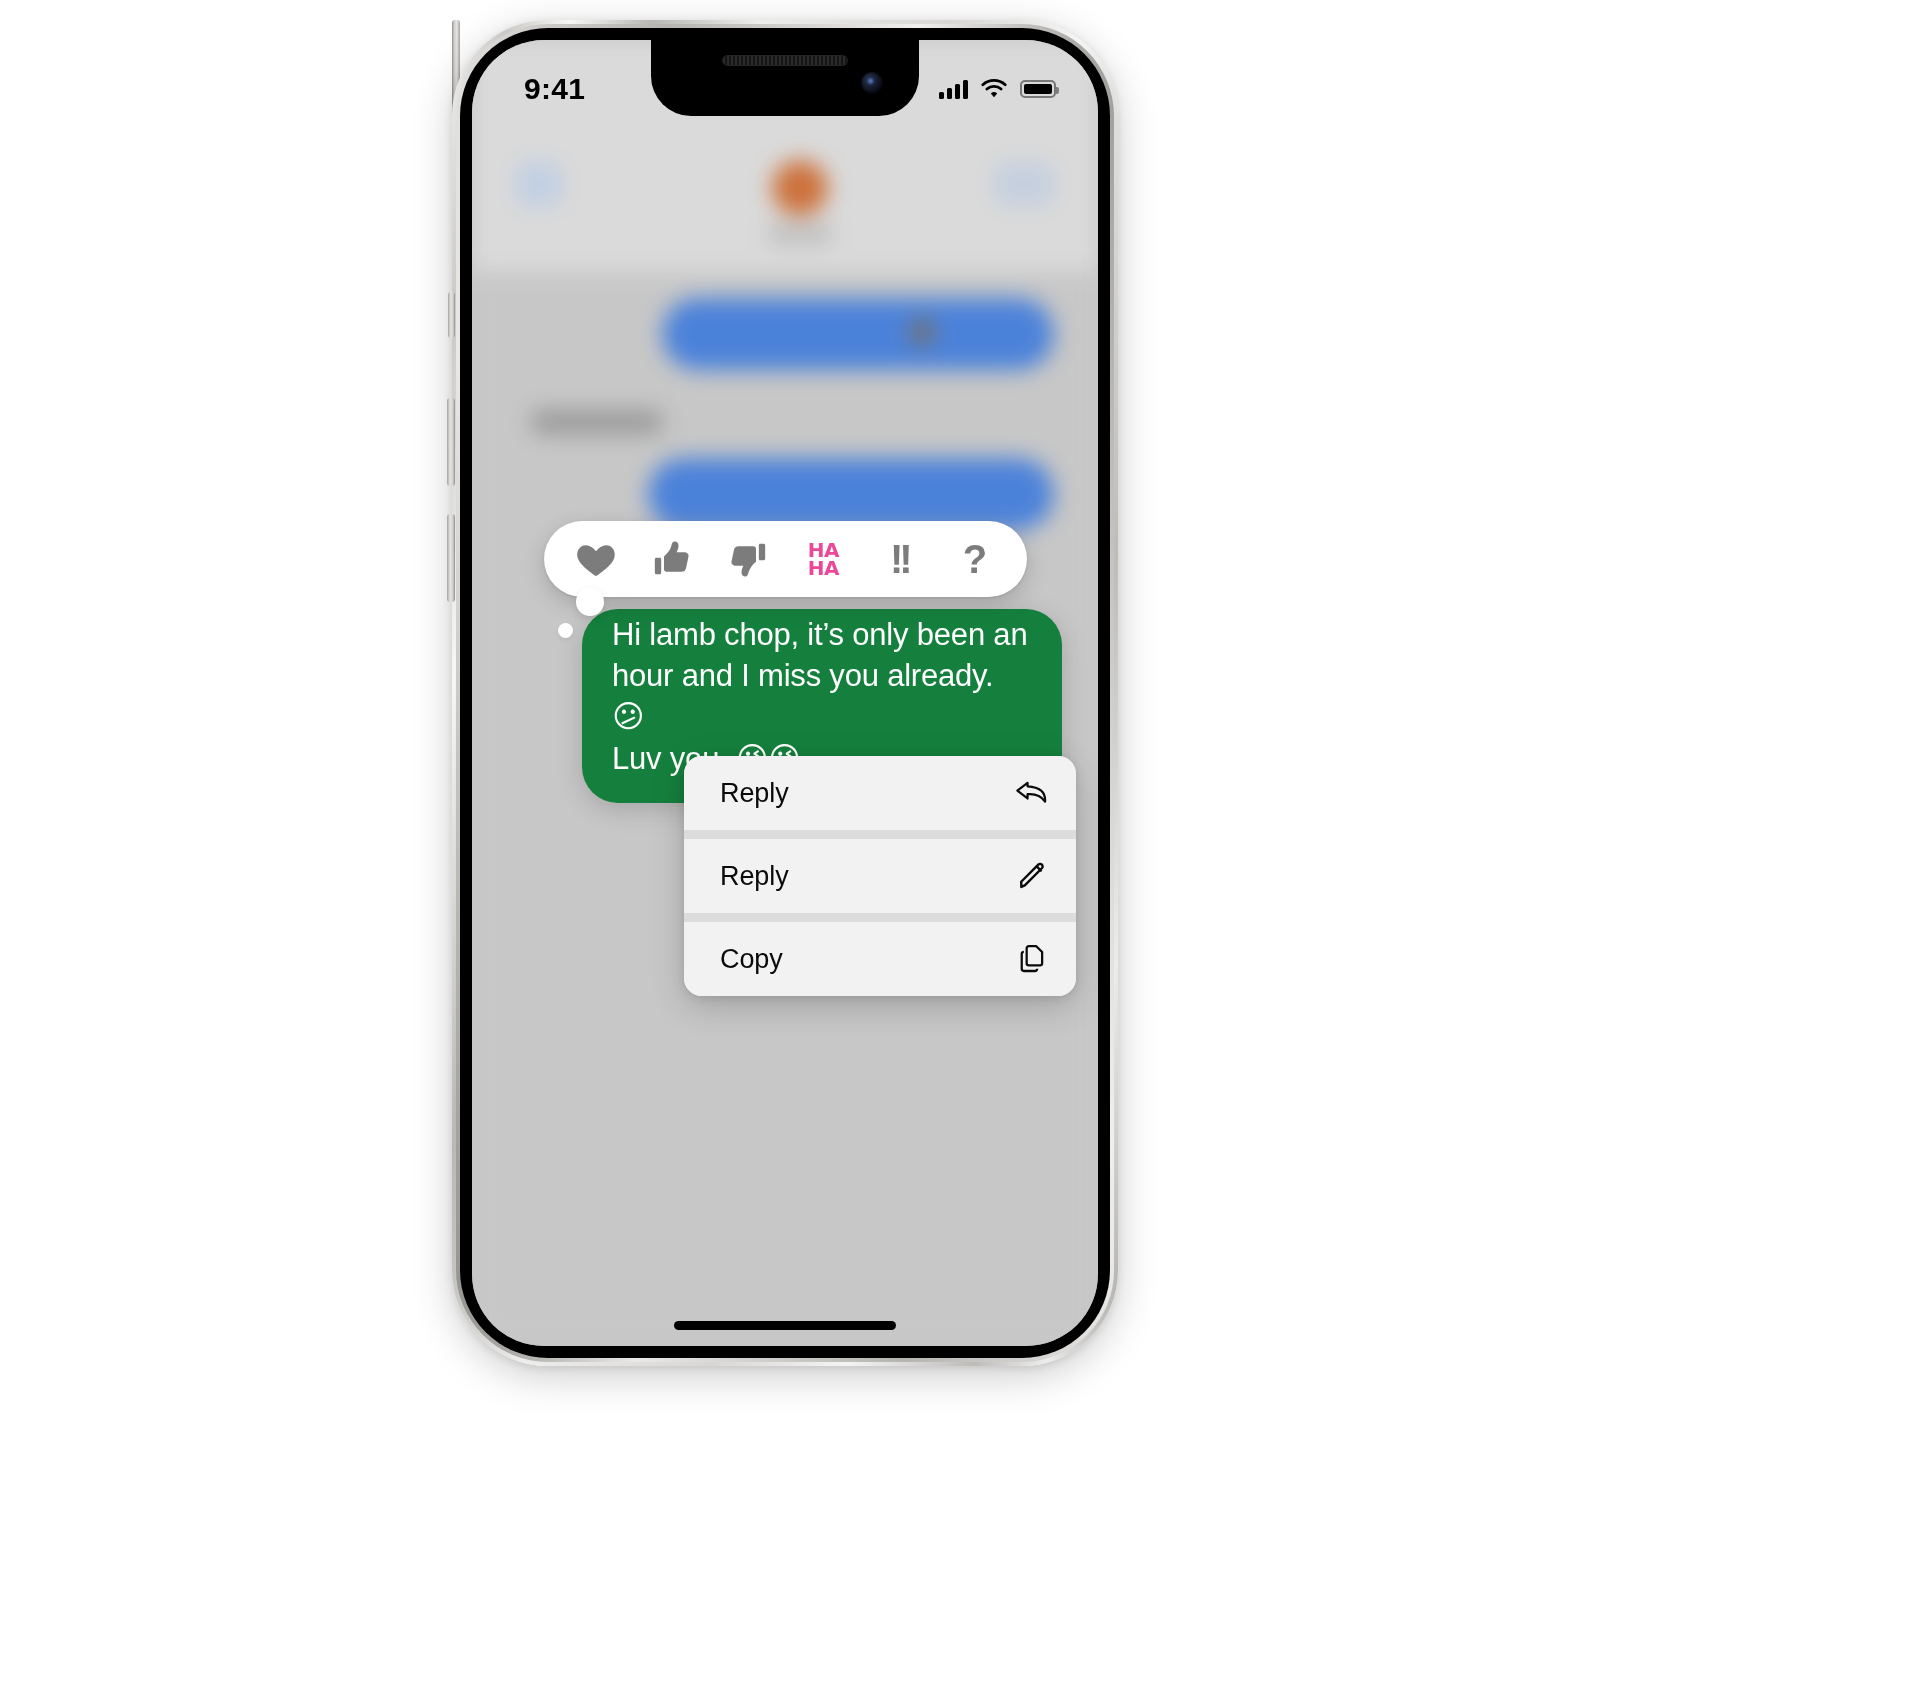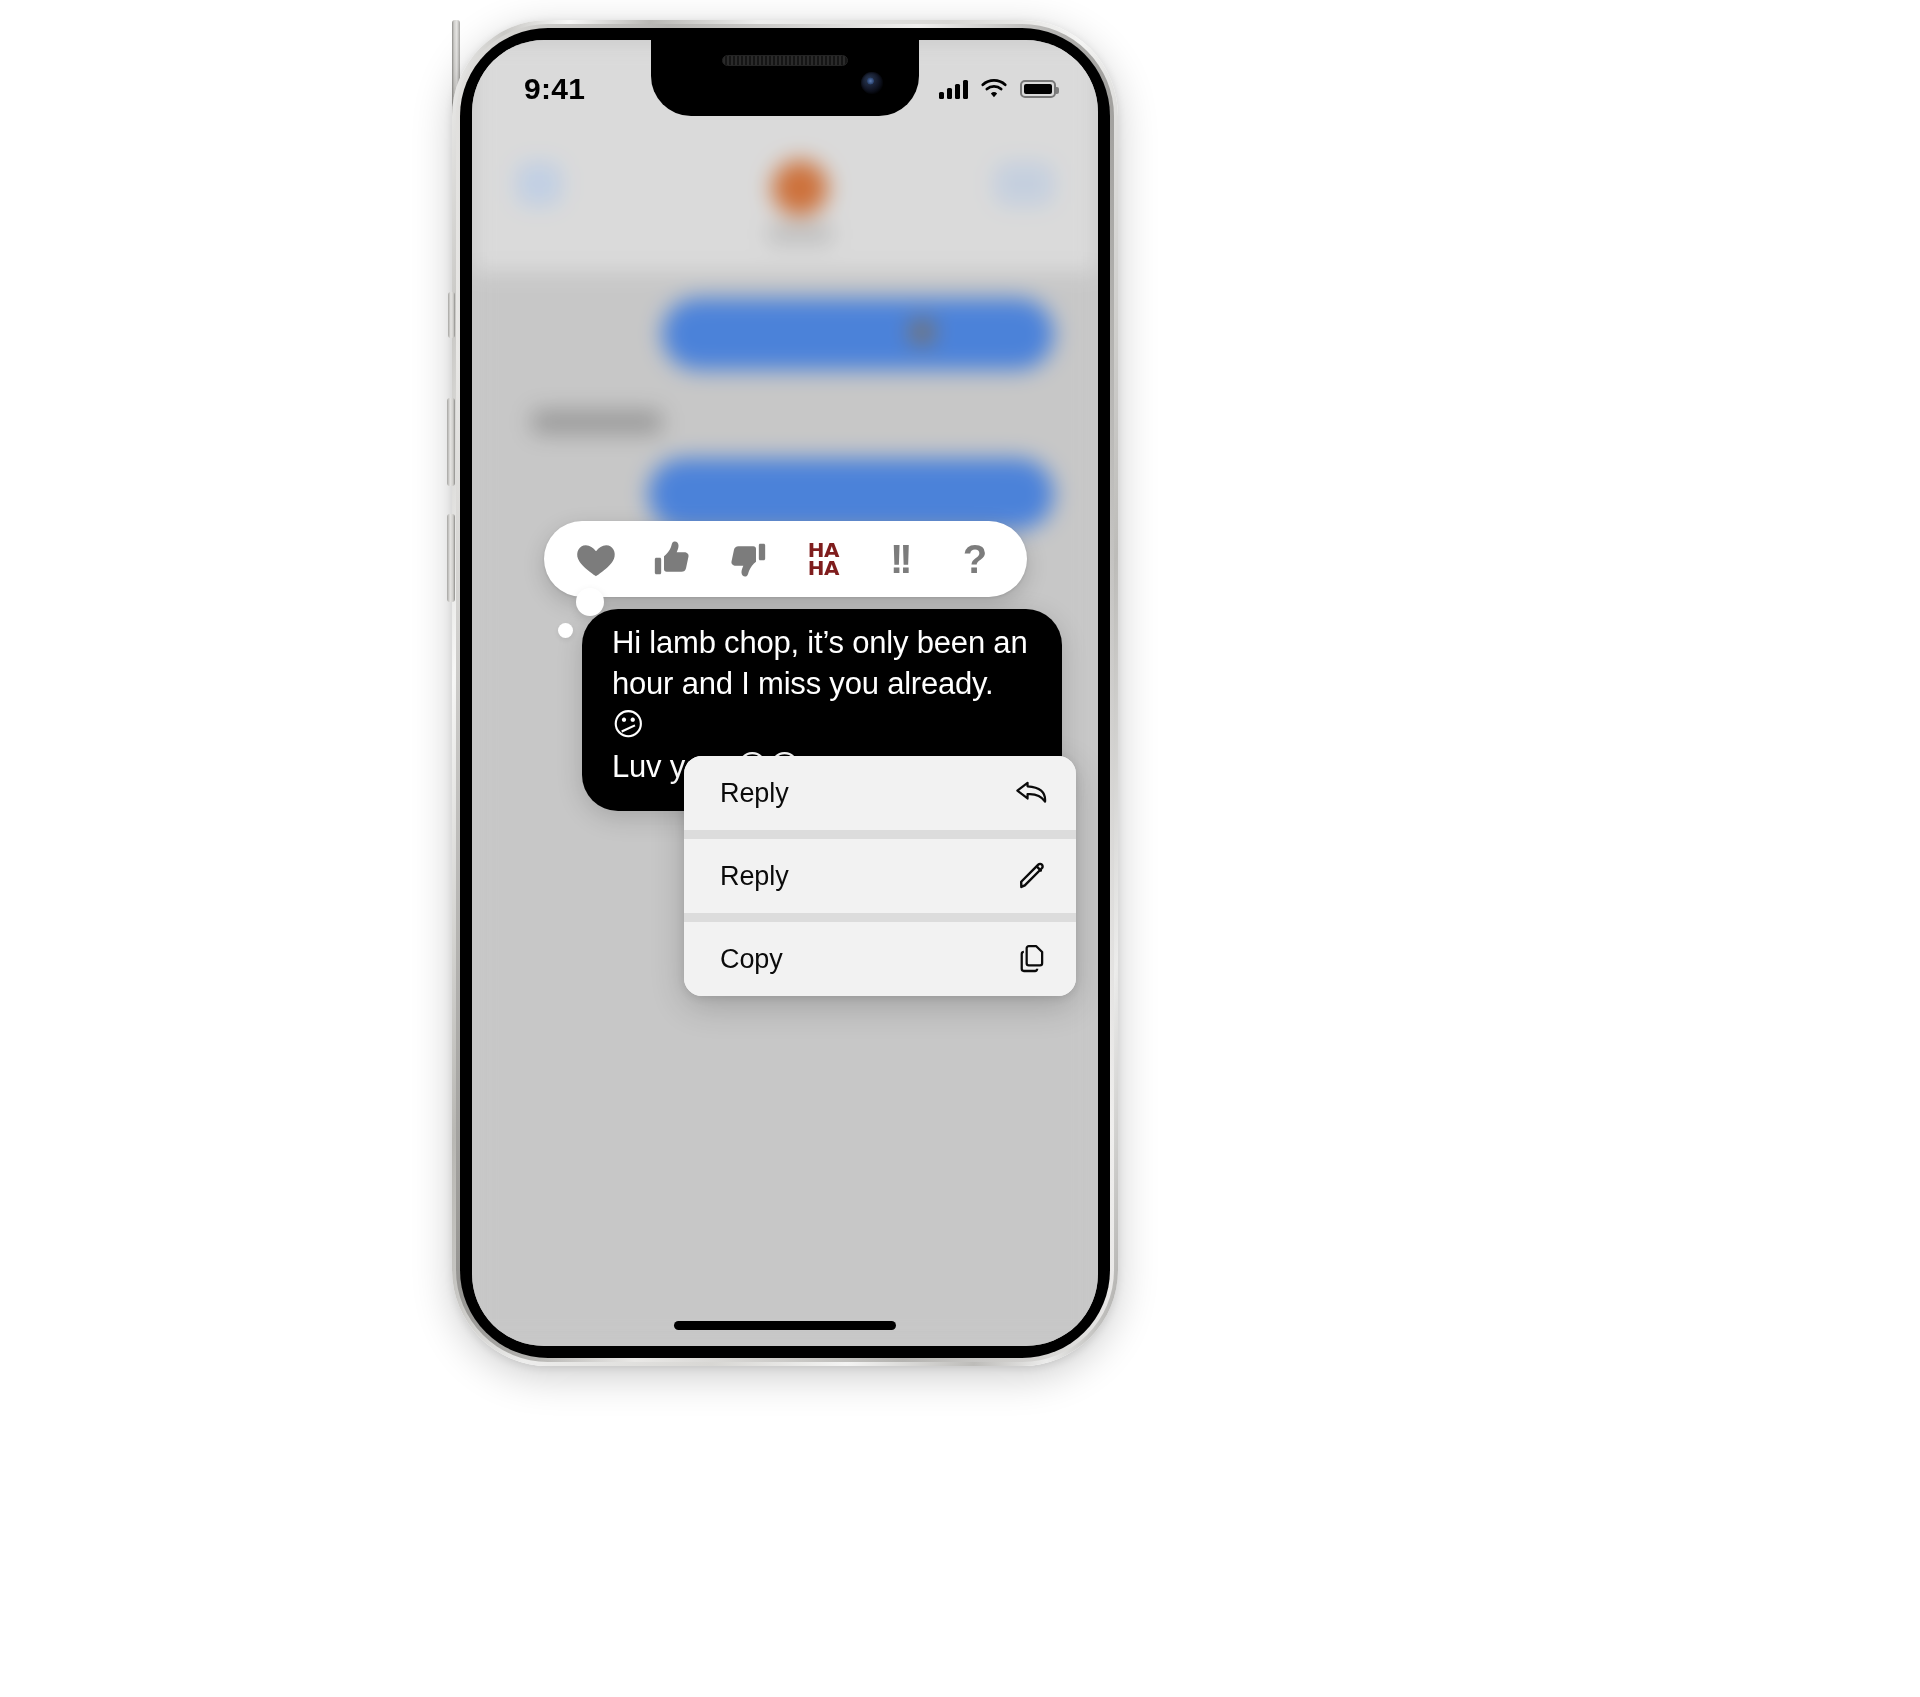--- a/index.html
+++ b/index.html
@@ -202,21 +202,21 @@
     cursor: pointer;
   }
   .tb-heart svg, .tb-up svg, .tb-down svg { display:block; }
   .tb-haha {
     font-family: "DejaVu Sans", sans-serif;
     font-weight: 900;
     font-size: 20px;
     line-height: 0.92;
     letter-spacing: -0.5px;
     text-align: center;
-    color: #7f1d1d;
+    color: #ec4899;
   }
   .tb-bang, .tb-q {
     font-family: "Liberation Sans", sans-serif;
     font-weight: bold; font-size: 40px; color: #7c7c7c;
     line-height: 1;
   }
   .tb-bang { letter-spacing: -4px; }
 
   
   .tail-big {
@@ -234,24 +234,24 @@
 
   
   .msg-wrap {
     position: absolute;
     left: 110px; top: 569px;
     z-index: 15;
   }
   .bubble {
     position: relative;
     max-width: 480px;
-    background: #000000;
+    background: #15803d;
     color: #ffffff;
     border-radius: 36px;
-    padding: 14px 30px 24px 30px;
+    padding: 6px 30px 24px 30px;
     font-size: 31px;
     line-height: 1.31;
     letter-spacing: -0.2px;
     box-shadow: 0 6px 26px rgba(0,0,0,0.17);
     word-wrap: break-word;
   }
   .bubble::after {
     content:"";
     position:absolute; right:-9px; bottom:0;
     width: 36px; height: 36px;

